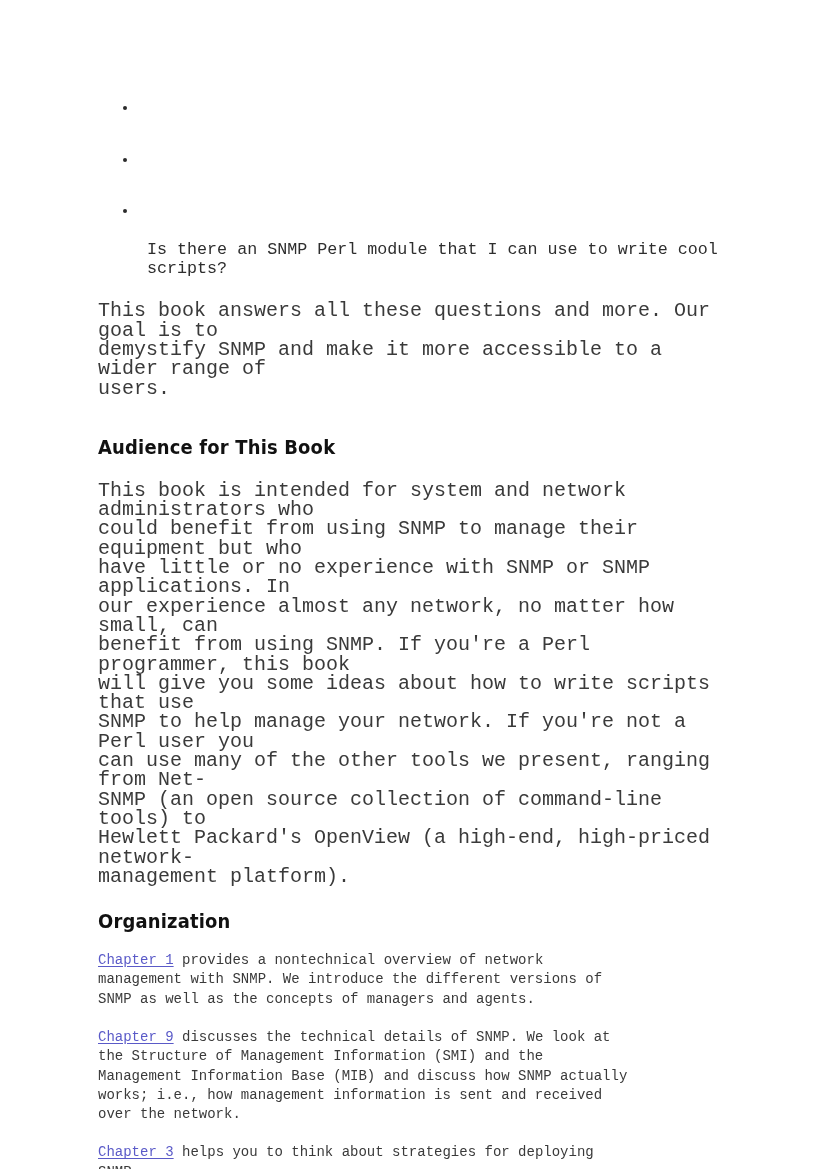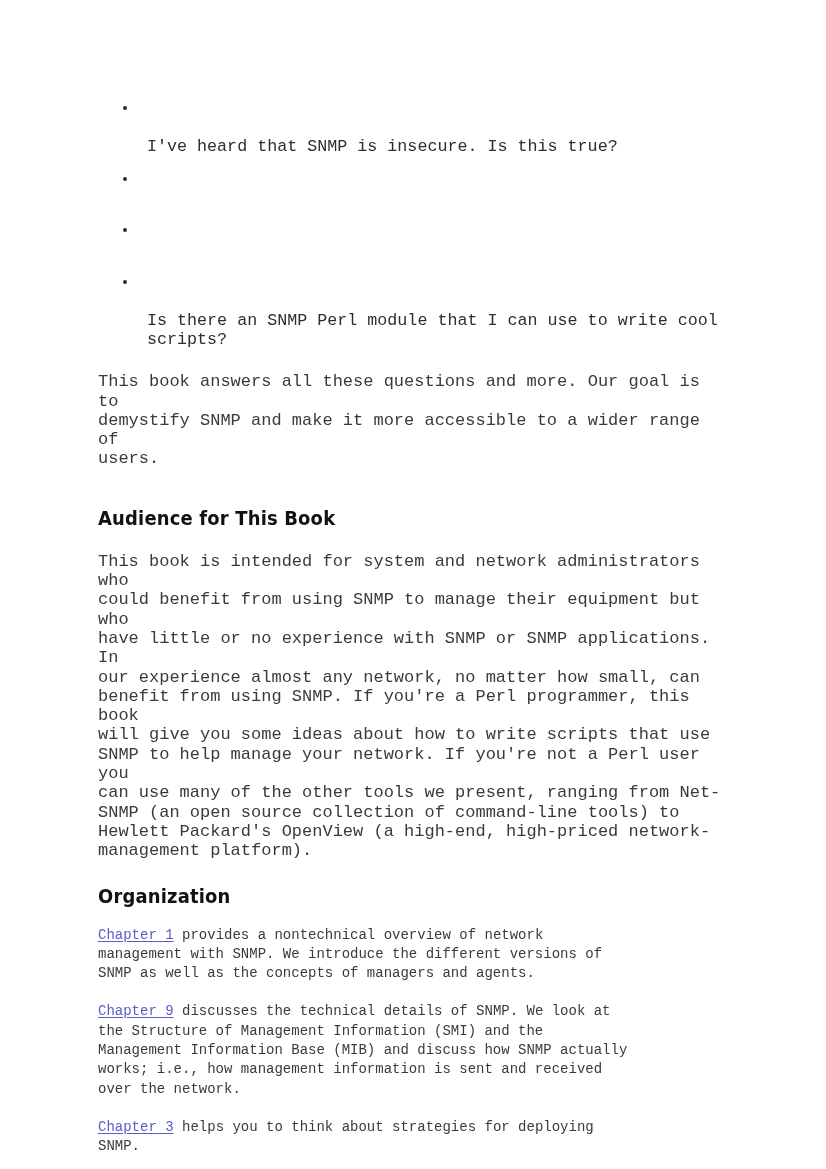--- a/index.html
+++ b/index.html
@@ -48,21 +48,21 @@
     top: 8px;
     width: 4px;
     height: 4px;
     background: #2b2b2b;
     border-radius: 50%;
   }
 
   
   p.body-par {
     margin: 0;
-    font-size: 17px;
+    font-size: 20px;
     line-height: 19.3px;
     color: #3a3a3a;
     white-space: pre-line;
   }
 
   .gap-after-list { height: 13px; }
   .gap-par { height: 19px; }
 
   
   h2.section-heading {
@@ -94,24 +94,20 @@
     text-decoration: underline;
     text-underline-offset: 2px;
   }
 </style>
 </head>
 <body>
 
 <div class="page">
 
   <ul class="question-list">
-    <li>
-      <span class="bullet"></span>
-      <span>I've heard that SNMP is insecure. Is this true?</span>
-    </li>
     <li>
       <span class="bullet"></span>
     </li>
     <li>
       <span class="bullet"></span>
     </li>
     <li>
       <span class="bullet"></span>
       <span>Is there an SNMP Perl module that I can use to write cool
 scripts?</span>

